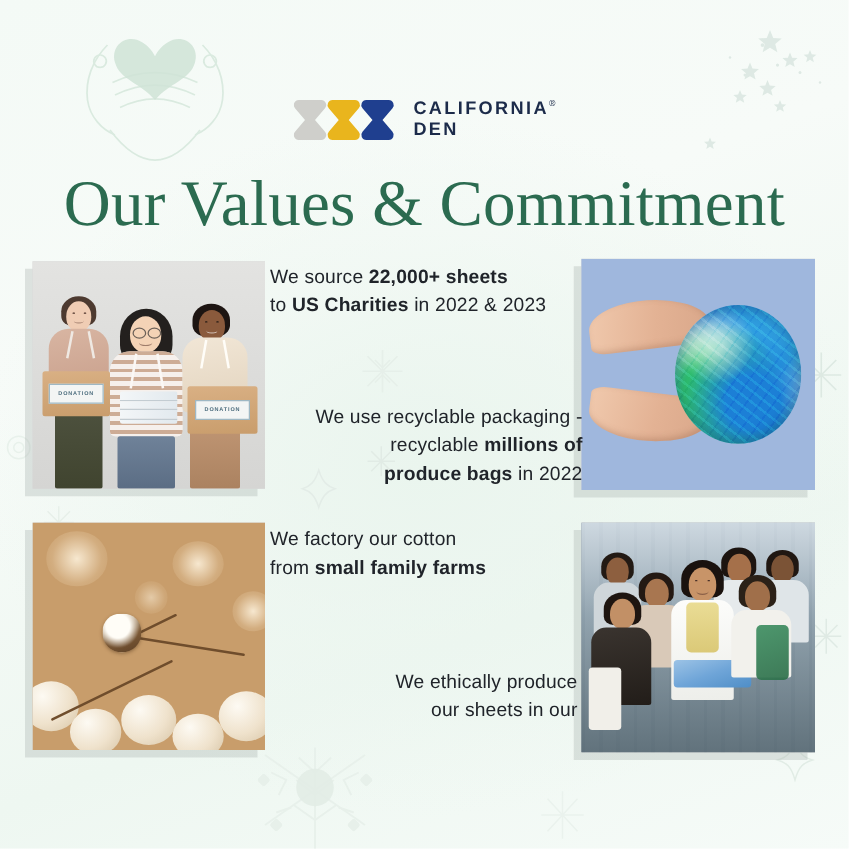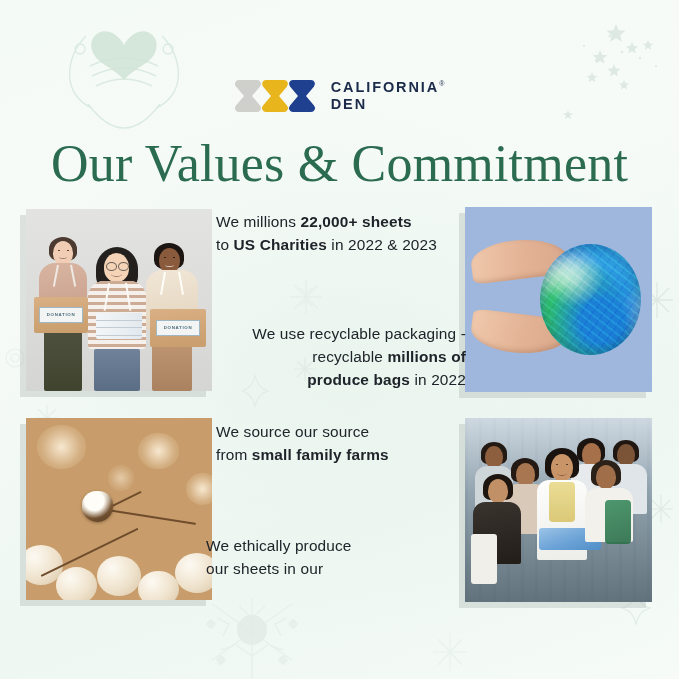--- a/index.html
+++ b/index.html
@@ -518,30 +518,30 @@
       <div class="worker">
         <div class="w-hair" style="left:18px; top:56px; width:30px; height:26px; background:#1e1510;"></div>
         <div class="w-head" style="left:23px; top:61px; width:20px; height:24px; background:#c29066;"></div>
         <div class="w-body" style="left:8px; top:84px; width:48px; height:62px; background:linear-gradient(170deg,#3a342f,#221d19);"></div>
         <div style="position:absolute; left:6px; top:116px; width:26px; height:50px; background:#f1efe9; border-radius:3px;"></div>
       </div>
     </div>
   </div>
 
   <div class="stmt" id="stmt-donation" style="text-align: left;">
-      <div><span>We millions </span><b>22,000+ sheets</b></div>
+      <div><span>We source </span><b>22,000+ sheets</b></div>
       <div><span>to </span><b>US Charities</b><span> in 2022 &amp; 2023</span></div>
     </div>
   <div class="stmt" id="stmt-packaging" style="text-align: right;">
       <div><span>We use recyclable packaging -</span></div>
       <div><span>recyclable </span><b>millions of</b></div>
       <div><b>produce bags</b><span> in 2022</span></div>
     </div>
   <div class="stmt" id="stmt-cotton" style="text-align: left;">
-      <div><span>We source our source</span></div>
+      <div><span>We factory our cotton</span></div>
       <div><span>from </span><b>small family farms</b></div>
     </div>
-  <div class="stmt" id="stmt-factory" style="text-align: left;">
+  <div class="stmt" id="stmt-factory" style="text-align: right;">
       <div><span>We ethically produce</span></div>
       <div><span>our sheets in our</span></div>
     </div>
 
 </div>
 
 </body></html>

